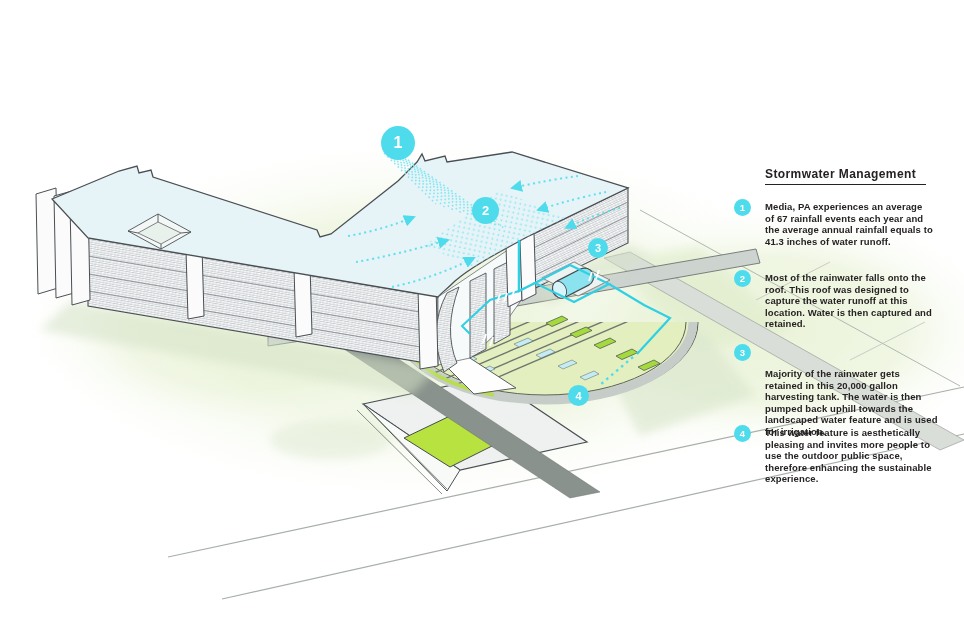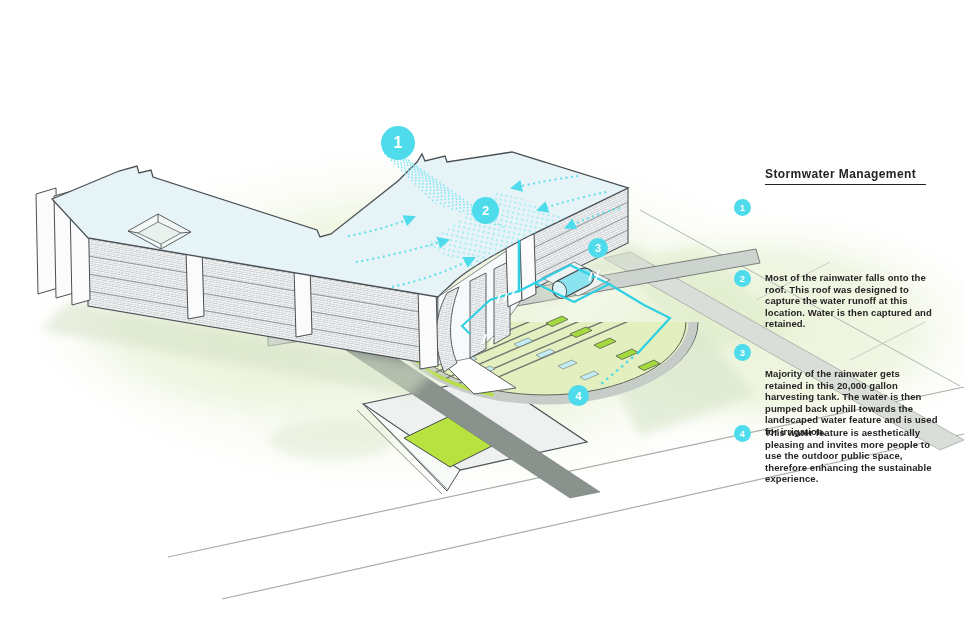--- a/index.html
+++ b/index.html
@@ -238,20 +238,24 @@
 
   <div class="dmark m1">1</div>
   <div class="dmark m2">2</div>
   <div class="dmark m3">3</div>
   <div class="dmark m4">4</div>
 
   <div class="panel">
     <div class="panel-title">Stormwater Management</div>
 
     <div class="lg-badge" style="left:734px;top:199px;">1</div>
+    <div class="lg-text" style="top:201px;">Media, PA experiences an average
+of 67 rainfall events each year and
+the average annual rainfall equals to
+41.3 inches of water runoff.</div>
 
     <div class="lg-badge" style="left:734px;top:270px;">2</div>
     <div class="lg-text" style="top:272px;">Most of the rainwater falls onto the
 roof. This roof was designed to
 capture the water runoff at this
 location. Water is then captured and
 retained.</div>
 
     <div class="lg-badge" style="left:734px;top:344px;">3</div>
     <div class="lg-text" style="top:362px;margin-top:6px;">Majority of the rainwater gets

